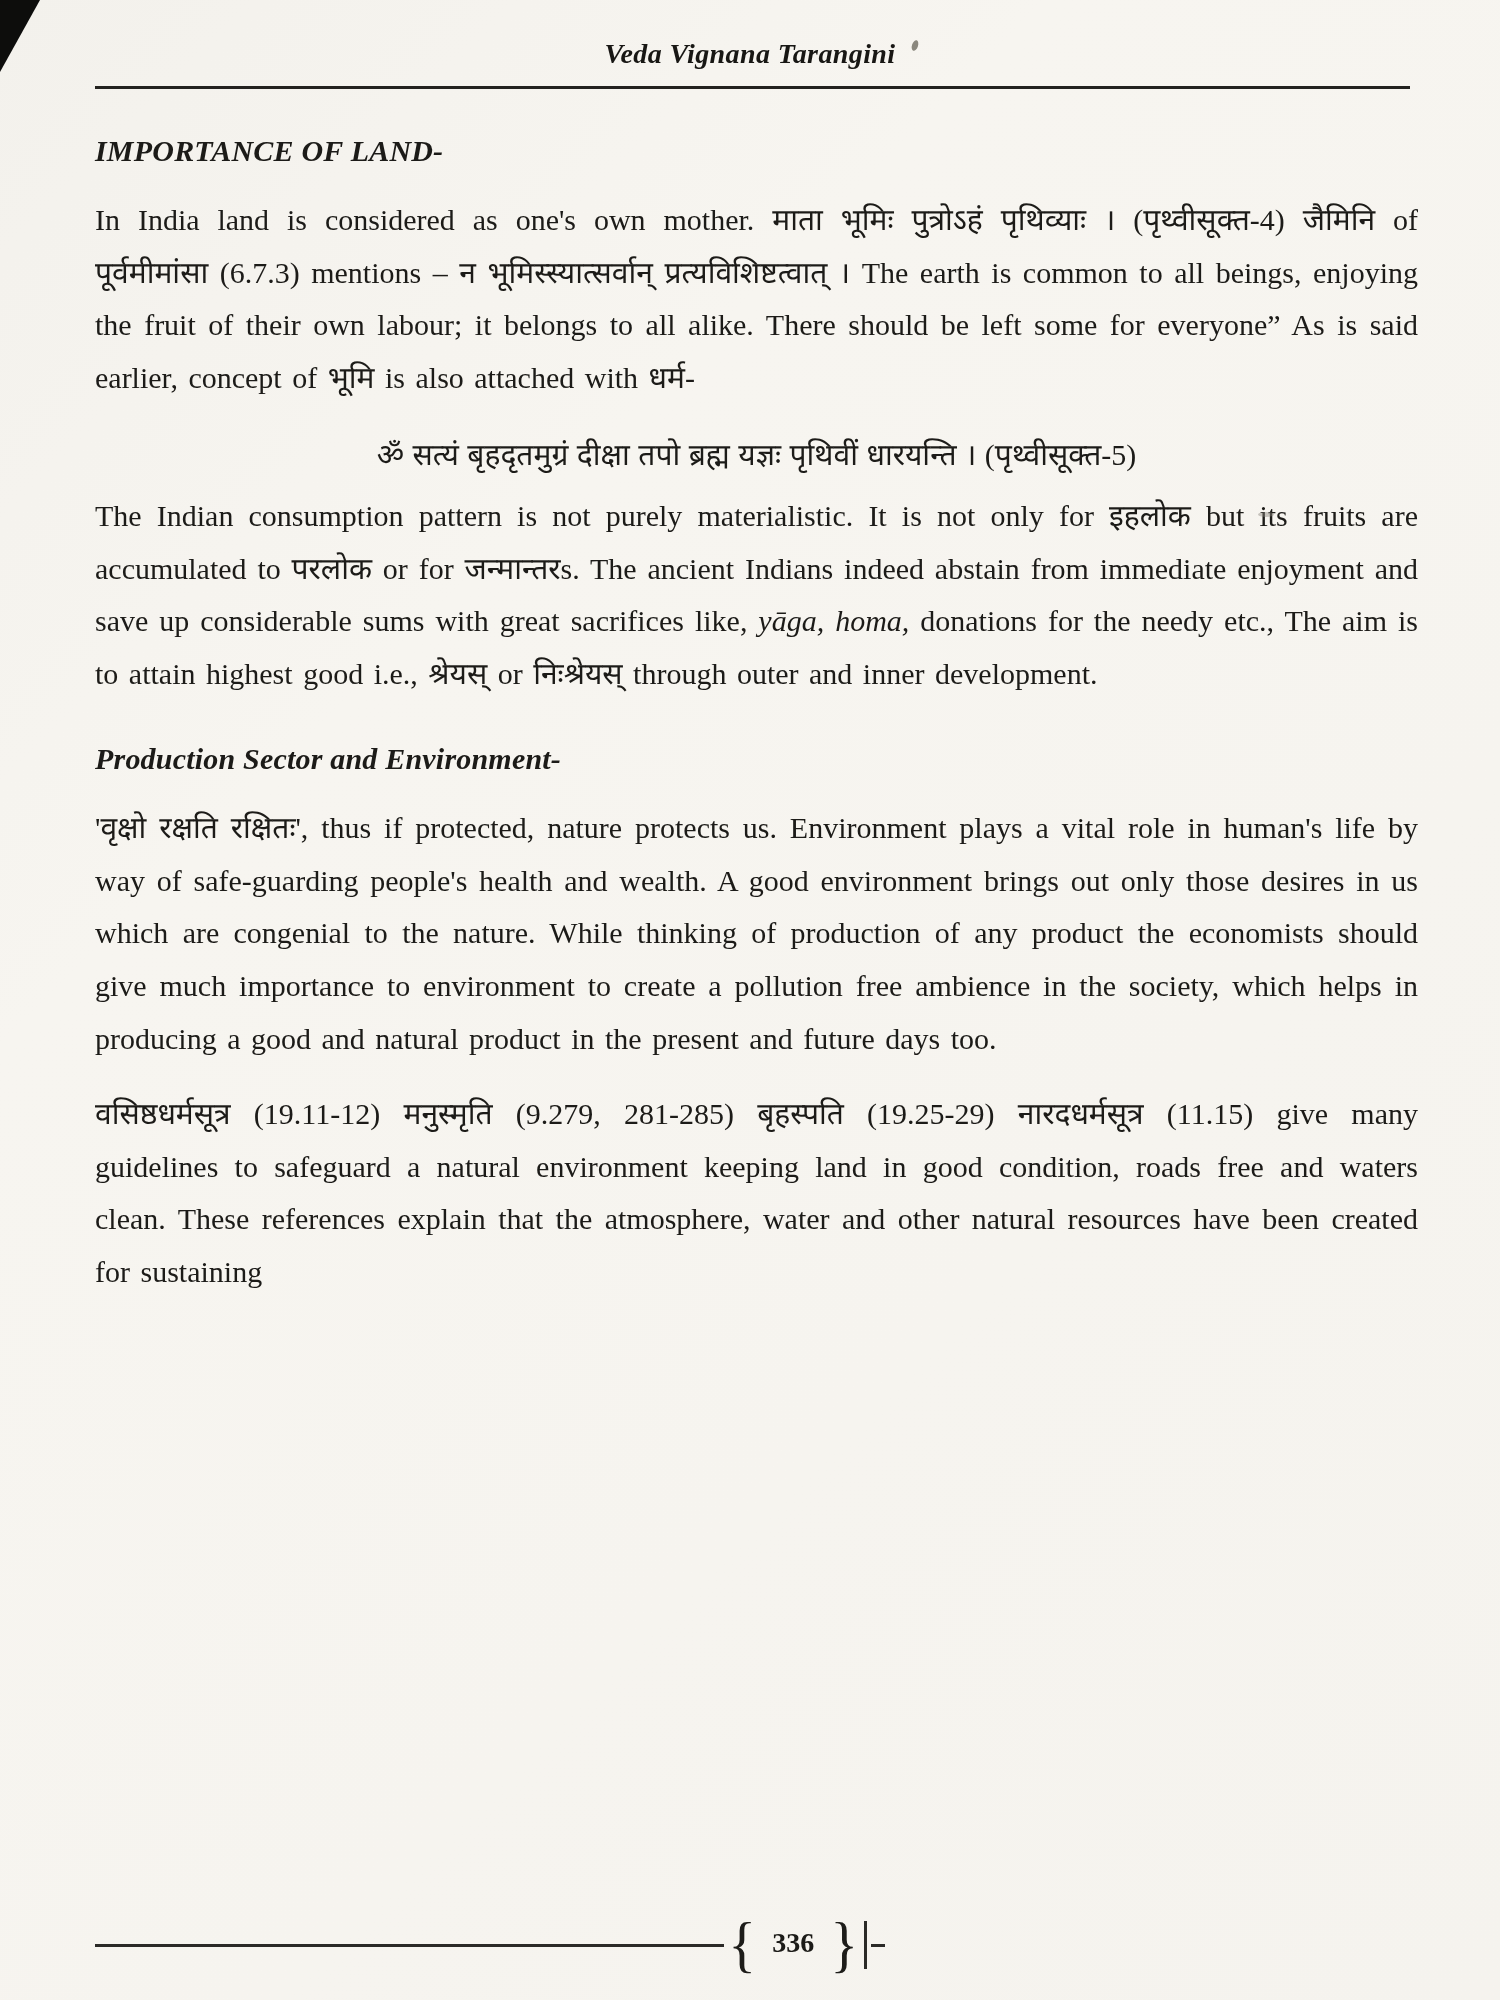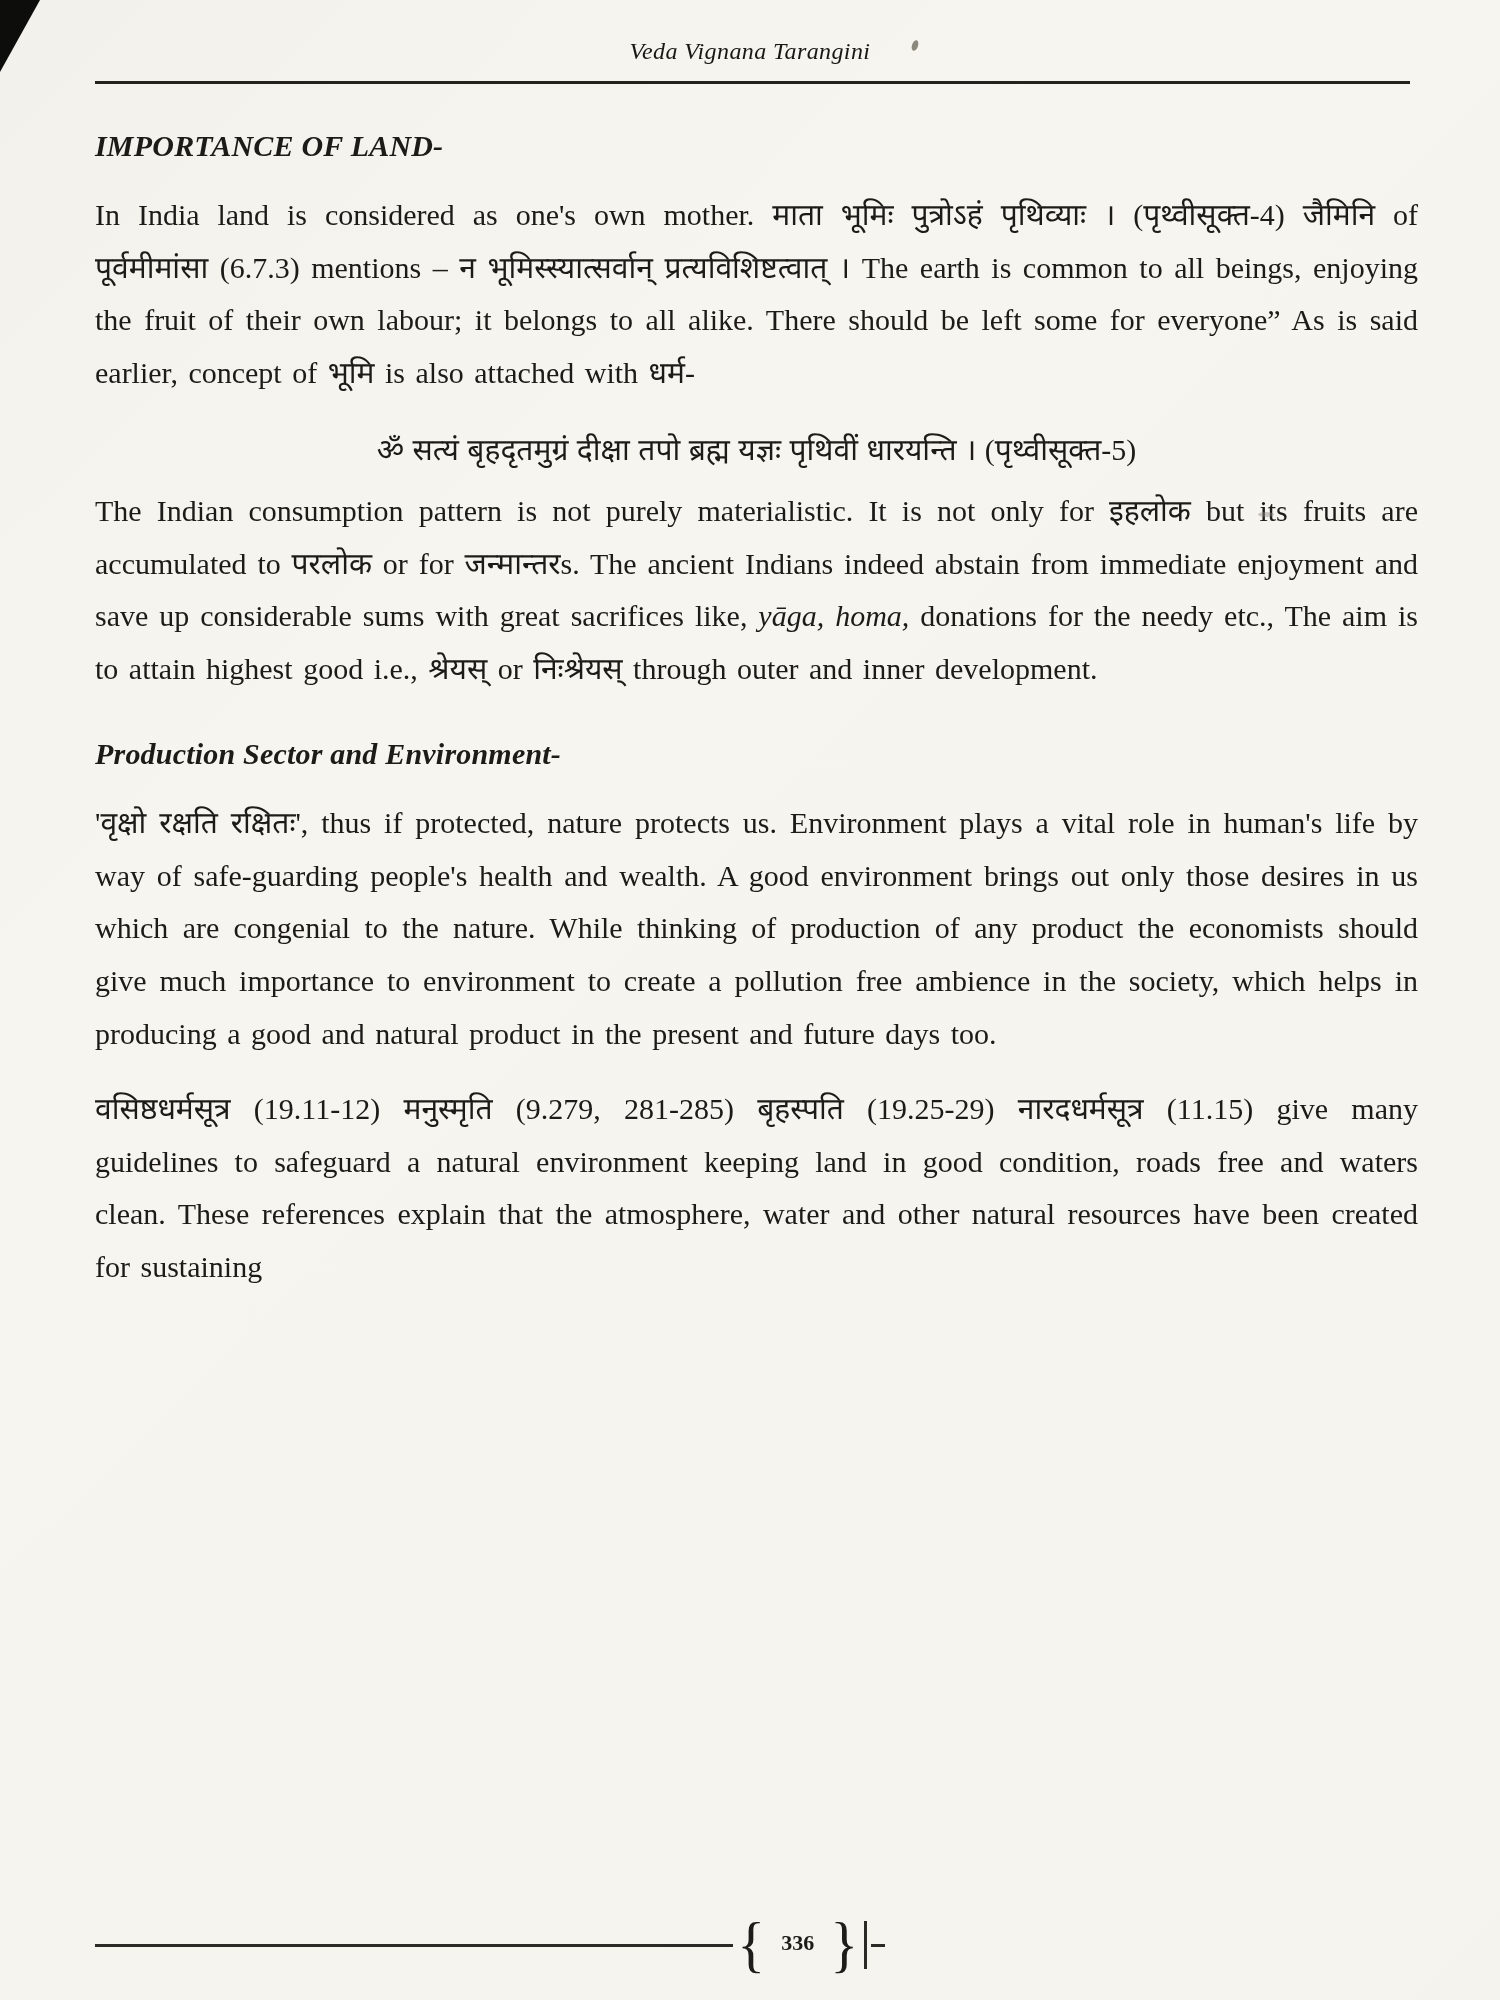--- a/index.html
+++ b/index.html
@@ -34,22 +34,22 @@
     border-radius: 50%;
   }
   .speck.s1 { left: 912px; top: 40px; width: 6px; height: 11px; transform: rotate(18deg); }
   .speck.s2 { left: 1258px; top: 512px; width: 16px; height: 5px; opacity: .45; }
 
   
   .book-title {
     padding-top: 38px;
     text-align: center;
     font-style: italic;
-    font-weight: 400;
-    font-size: 24px;
+    font-weight: 700;
+    font-size: 28px;
     letter-spacing: .4px;
     color: #181714;
   }
   .header-rule {
     margin: 16px 90px 0 95px;
     border-top: 3px solid #23221f;
   }
 
   
   main {
@@ -95,21 +95,21 @@
   .hline.short { flex: 0 0 14px; }
   .brace {
     font-size: 58px;
     line-height: 1;
     font-weight: 400;
     padding: 0 4px;
     transform: scaleY(1.05);
     color: #1d1c19;
   }
   .pagenum {
-    font-size: 22px;
+    font-size: 28px;
     font-weight: 700;
     padding: 0 12px 4px 12px;
   }
   .vtick {
     width: 3px;
     height: 48px;
     background: #2b2a27;
     margin: 0 4px 0 2px;
   }
 </style>

